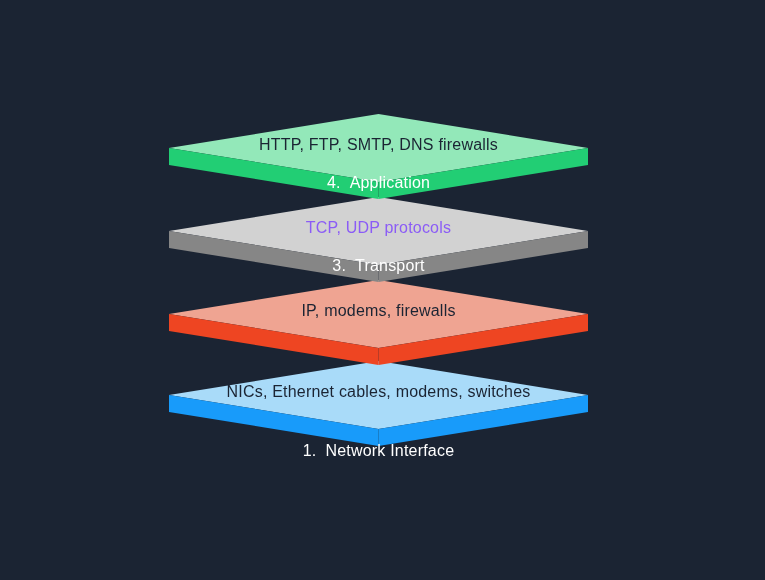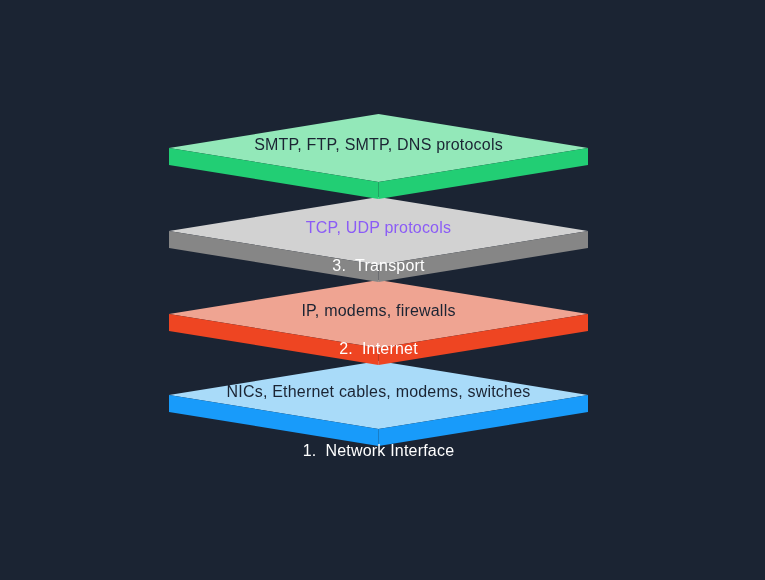--- a/index.html
+++ b/index.html
@@ -65,30 +65,30 @@
       <polygon points="588,34 378.5,68 378.5,85 588,51" fill="#868686"></polygon>
     </g>
 
     <g transform="translate(0,114)">
       <polygon points="378.5,0 588,34 378.5,68 169,34" fill="#93e8b9"></polygon>
       <polygon points="169,34 378.5,68 378.5,85 169,51" fill="#22ce74"></polygon>
       <polygon points="588,34 378.5,68 378.5,85 588,51" fill="#22ce74"></polygon>
     </g>
   </svg>
 
-  <div class="items-text" style="top: 134px; color: rgb(27, 36, 51);">SMTP, FTP, SMTP, DNS protocols</div>
+  <div class="items-text" style="top: 134px; color: rgb(27, 36, 51);">HTTP, FTP, SMTP, DNS firewalls</div>
+  <div class="layer-label" style="top: 172px; color: rgb(255, 255, 255);">
+    <span class="num">4.</span><span>Application</span>
+  </div>
 
   <div class="items-text" style="top: 217px; color: #8b5cf6;">TCP, UDP protocols</div>
   <div class="layer-label" style="top: 255px; color: rgb(255, 255, 255);">
     <span class="num">3.</span><span>Transport</span>
   </div>
 
   <div class="items-text" style="top: 300px; color: rgb(27, 36, 51);">IP, modems, firewalls</div>
-  <div class="layer-label" style="top: 338px; color: rgb(255, 255, 255);">
-    <span class="num">2.</span><span>Internet</span>
-  </div>
 
   <div class="items-text" style="top: 381px; color: rgb(27, 36, 51);">NICs, Ethernet cables, modems, switches</div>
   <div class="layer-label" style="top: 440px; color: rgb(255, 255, 255);">
     <span class="num">1.</span><span>Network Interface</span>
   </div>
 
 </div>
 
 </body></html>

